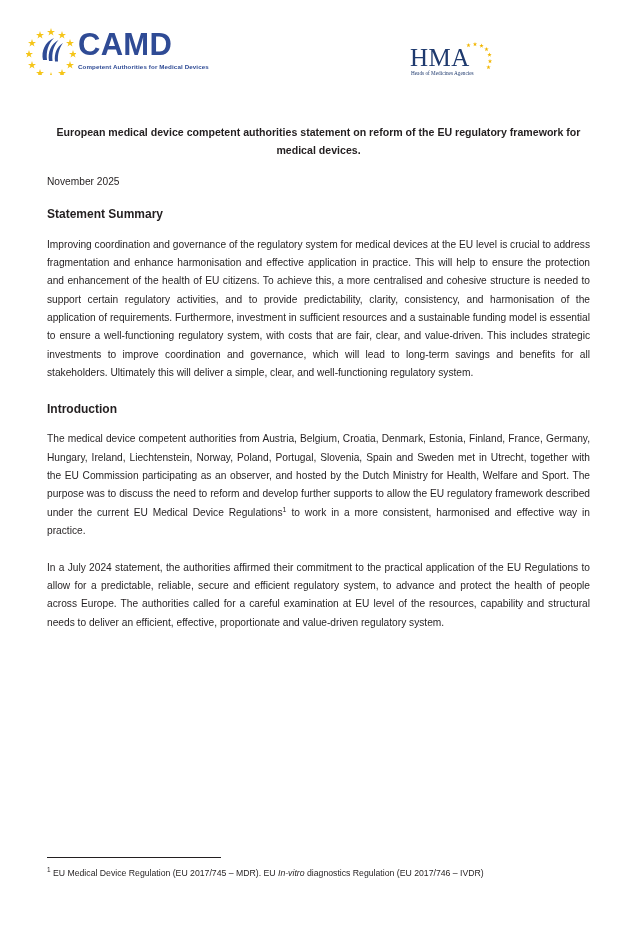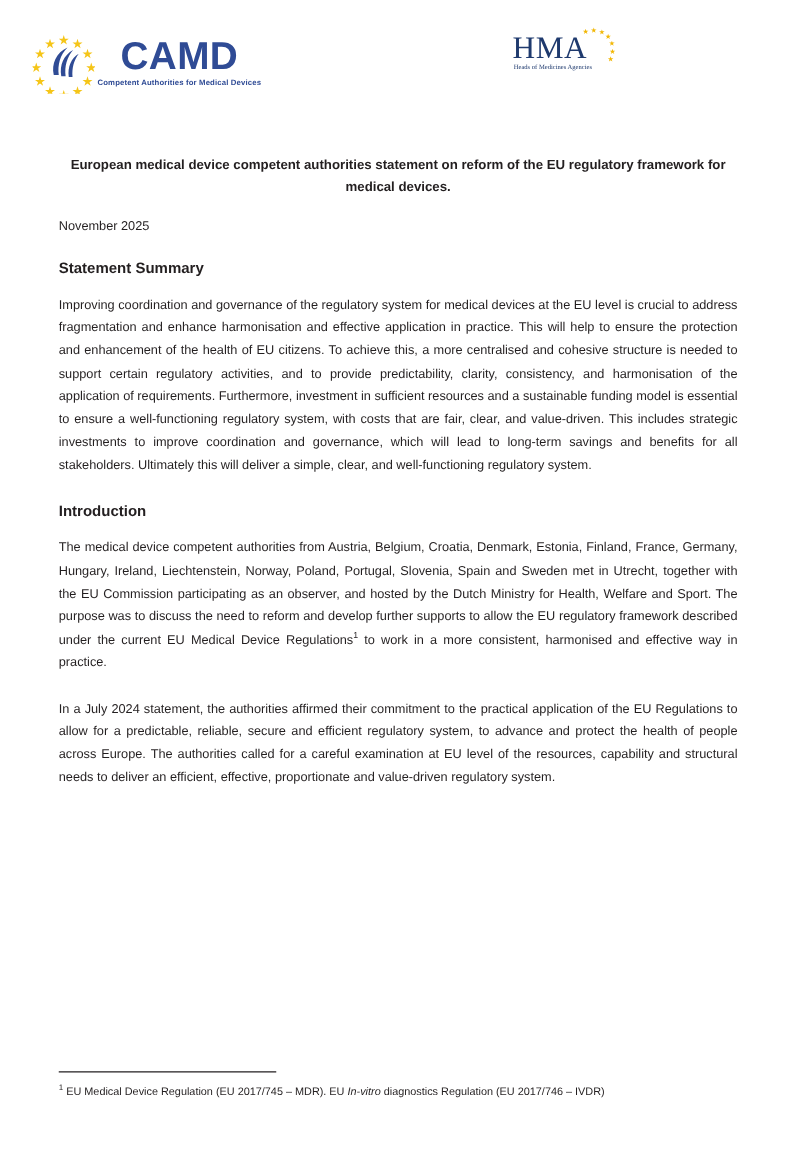--- a/index.html
+++ b/index.html
@@ -49,37 +49,36 @@
     display: block;
   }
   .camd-name {
     font-family: "Liberation Sans", sans-serif;
     font-weight: bold;
     font-size: 31px;
     letter-spacing: 0.3px;
     color: #2f4b95;
     line-height: 1;
     display: block;
-    text-align: center;
   }
   .camd-tagline {
     font-family: "Liberation Sans", sans-serif;
     font-weight: bold;
     font-size: 6.2px;
     letter-spacing: 0.12px;
     color: #2f4b95;
     line-height: 1;
     display: block;
     margin-top: 4px;
   }
 
   .hma-logo {
     position: absolute;
     left: 408px;
-    top: 20px;
+    top: 40px;
     width: 100px;
   }
   .hma-emblem {
     width: 100px;
     height: 42px;
     display: block;
   }
 
   
   .content {

